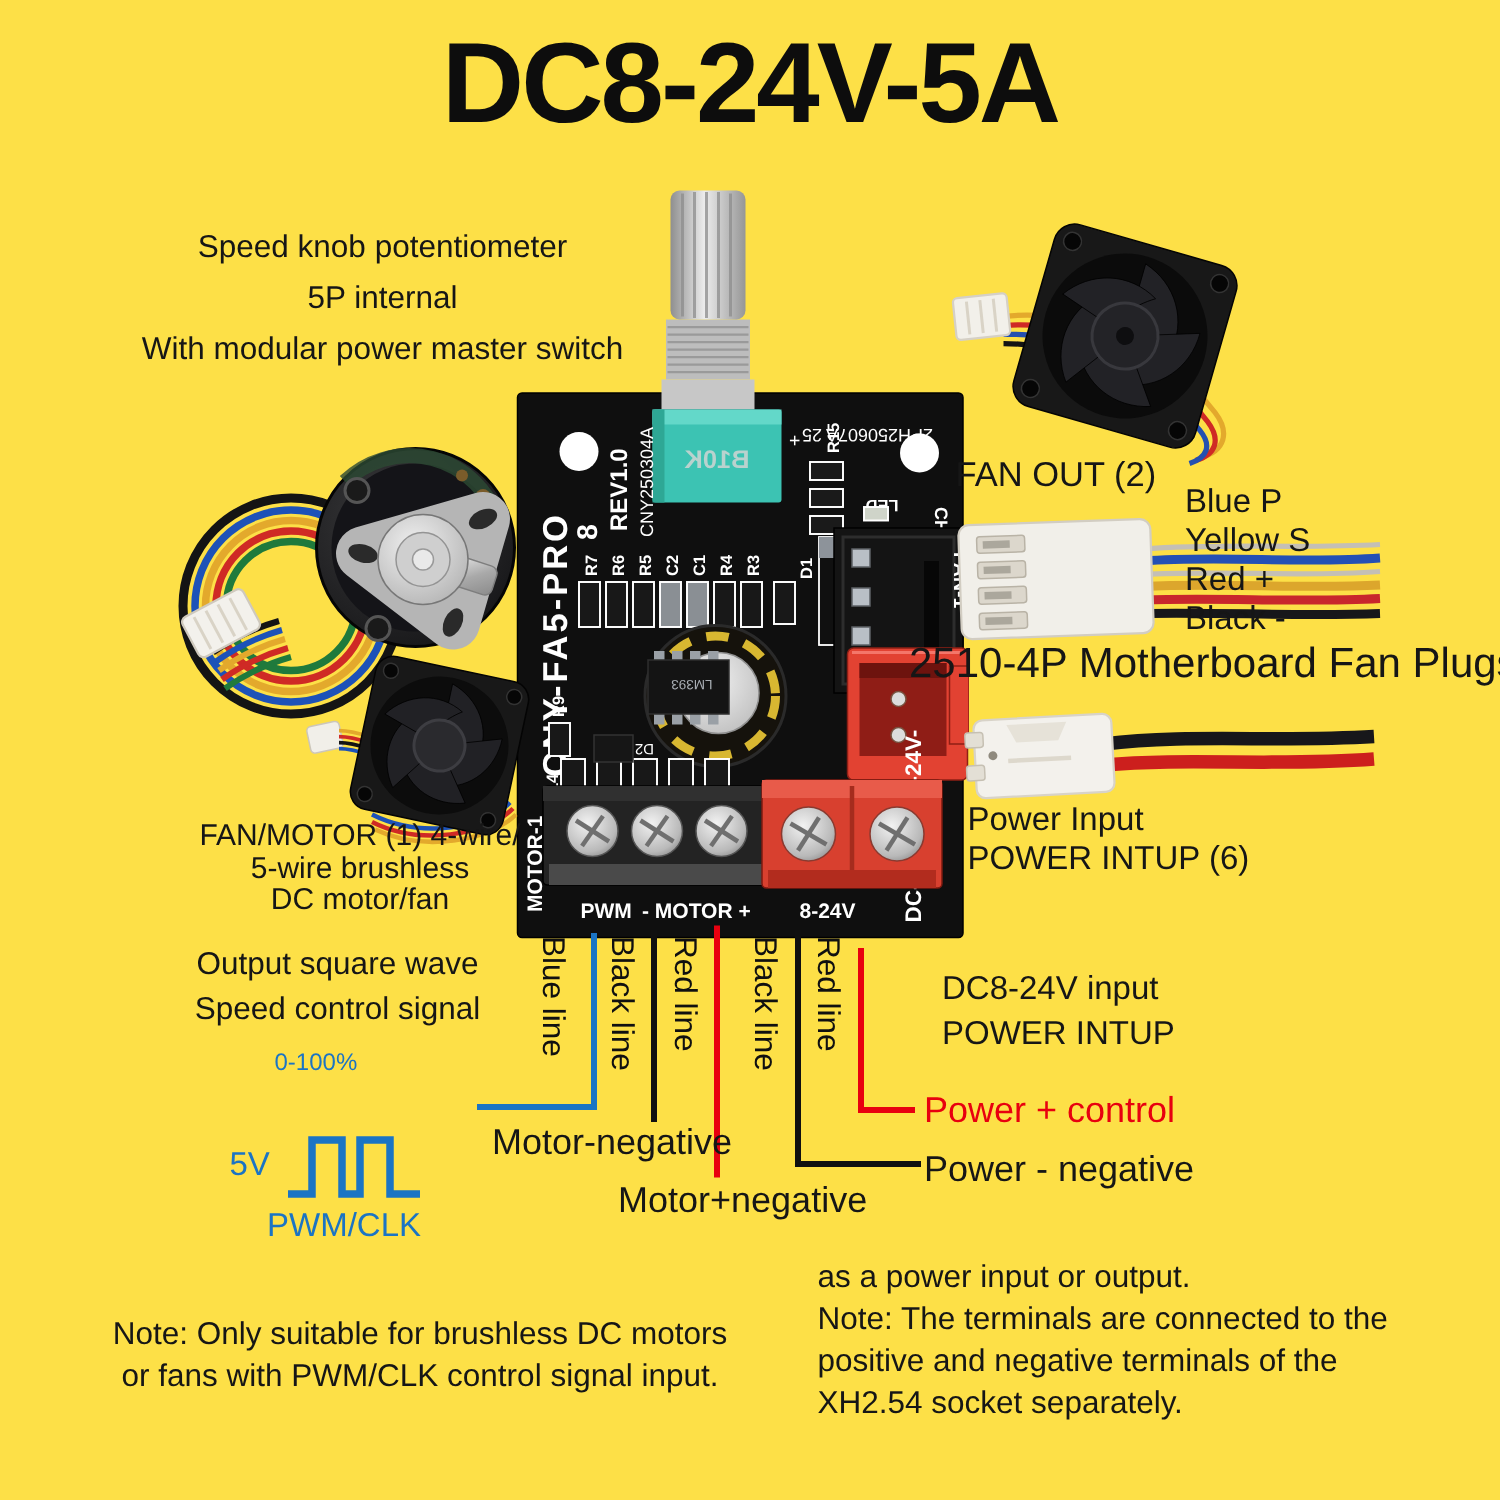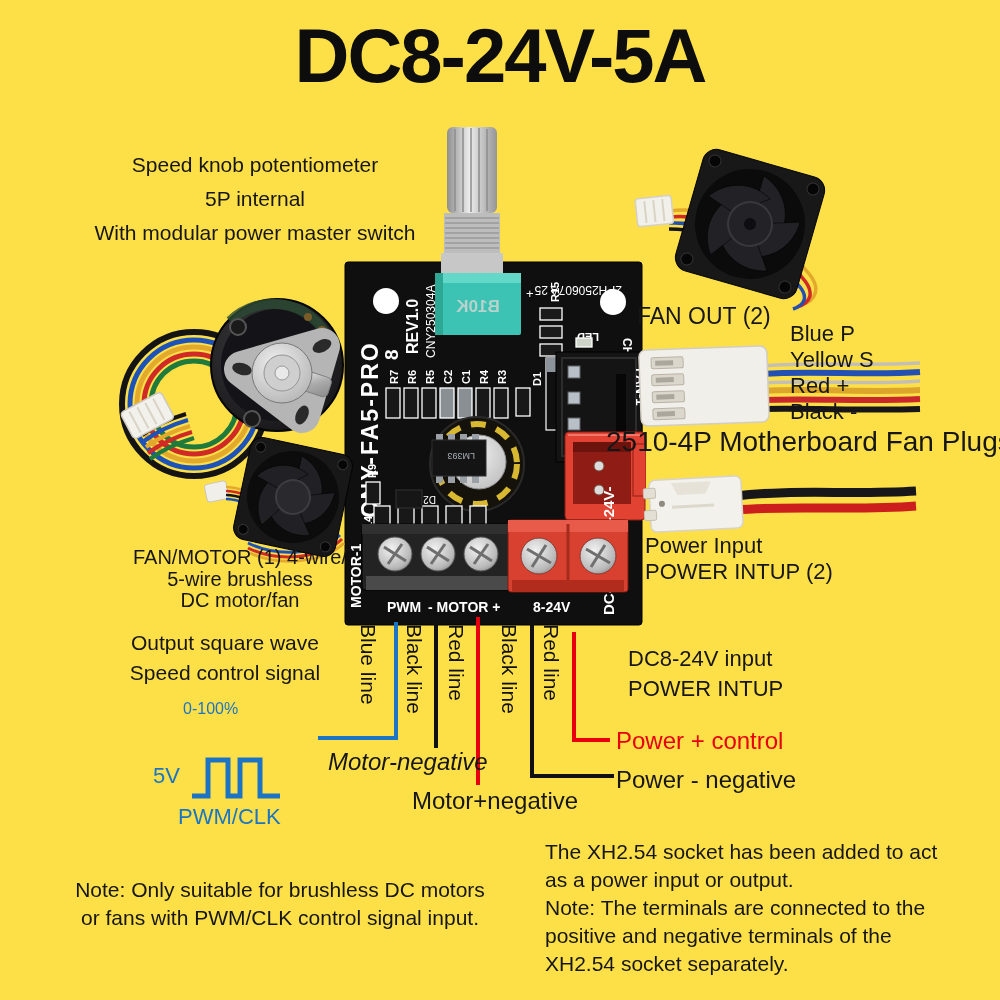--- a/index.html
+++ b/index.html
@@ -412,21 +412,21 @@
       <rect x="2" y="22" width="12" height="10" rx="2" fill="#e3dfd5" stroke="#c6c0b3"></rect>
       <rect x="2" y="44" width="12" height="10" rx="2" fill="#e3dfd5" stroke="#c6c0b3"></rect>
       <path d="M30,18 L70,18 L64,30 L36,30 Z" fill="#e6e2d8"></path>
       <line x1="30" y1="42" x2="72" y2="42" stroke="#ddd8cc" stroke-width="3"></line>
       <circle cx="20" cy="38" r="3" fill="#8f8a7e"></circle>
     </g>
   </svg>
 
   <div class="t" style="left:645px;top:533px;font-size:22px;line-height:26px;">
     <div>Power Input</div>
-    <div>POWER INTUP (2)</div>
+    <div>POWER INTUP (6)</div>
   </div>
 
   <div class="t ctr" style="left:100px;top:547px;width:280px;font-size:20px;line-height:21.5px;">
     <div>FAN/MOTOR (1) 4-wire/</div>
     <div>5-wire brushless</div>
     <div>DC motor/fan</div>
   </div>
 
   <div class="t ctr" style="left:100px;top:628px;width:250px;font-size:21px;line-height:30px;">
     <div>Output square wave</div>
@@ -448,36 +448,35 @@
   <div class="wire" style="left:530px;top:774px;width:84px;height:4px;background:#101010;"></div>
   <div class="wire" style="left:572px;top:632px;width:4px;height:110px;background:#e8000f;"></div>
   <div class="wire" style="left:572px;top:738px;width:38px;height:4px;background:#e8000f;"></div>
 
   <div class="vlabel" style="left:356px;top:624px;">Blue line</div>
   <div class="vlabel" style="left:402px;top:624px;">Black line</div>
   <div class="vlabel" style="left:444px;top:624px;">Red line</div>
   <div class="vlabel" style="left:497px;top:624px;">Black line</div>
   <div class="vlabel" style="left:539px;top:624px;">Red line</div>
 
-  <div class="t" style="left:328px;top:748px;font-size:24px;font-style:italic;">Motor-negative</div>
+  <div class="t" style="left:328px;top:748px;font-size:24px;">Motor-negative</div>
   <div class="t" style="left:412px;top:787px;font-size:24px;">Motor+negative</div>
   <div class="t red" style="left:616px;top:727px;font-size:24px;">Power + control</div>
   <div class="t" style="left:616px;top:766px;font-size:24px;">Power - negative</div>
 
   <div class="t" style="left:628px;top:644px;font-size:22px;line-height:30px;">
     <div>DC8-24V input</div>
     <div>POWER INTUP</div>
   </div>
 
   <div class="t small-note ctr" style="left:50px;top:876px;width:460px;">
     <div>Note: Only suitable for brushless DC motors</div>
     <div>or fans with PWM/CLK control signal input.</div>
   </div>
 
   <div class="t small-note" style="left:545px;top:838px;">
-    <div>The XH2.54 socket has been added to act</div>
     <div>as a power input or output.</div>
     <div>Note: The terminals are connected to the</div>
     <div>positive and negative terminals of the</div>
     <div>XH2.54 socket separately.</div>
   </div>
 
 </div>
 
 </body></html>

